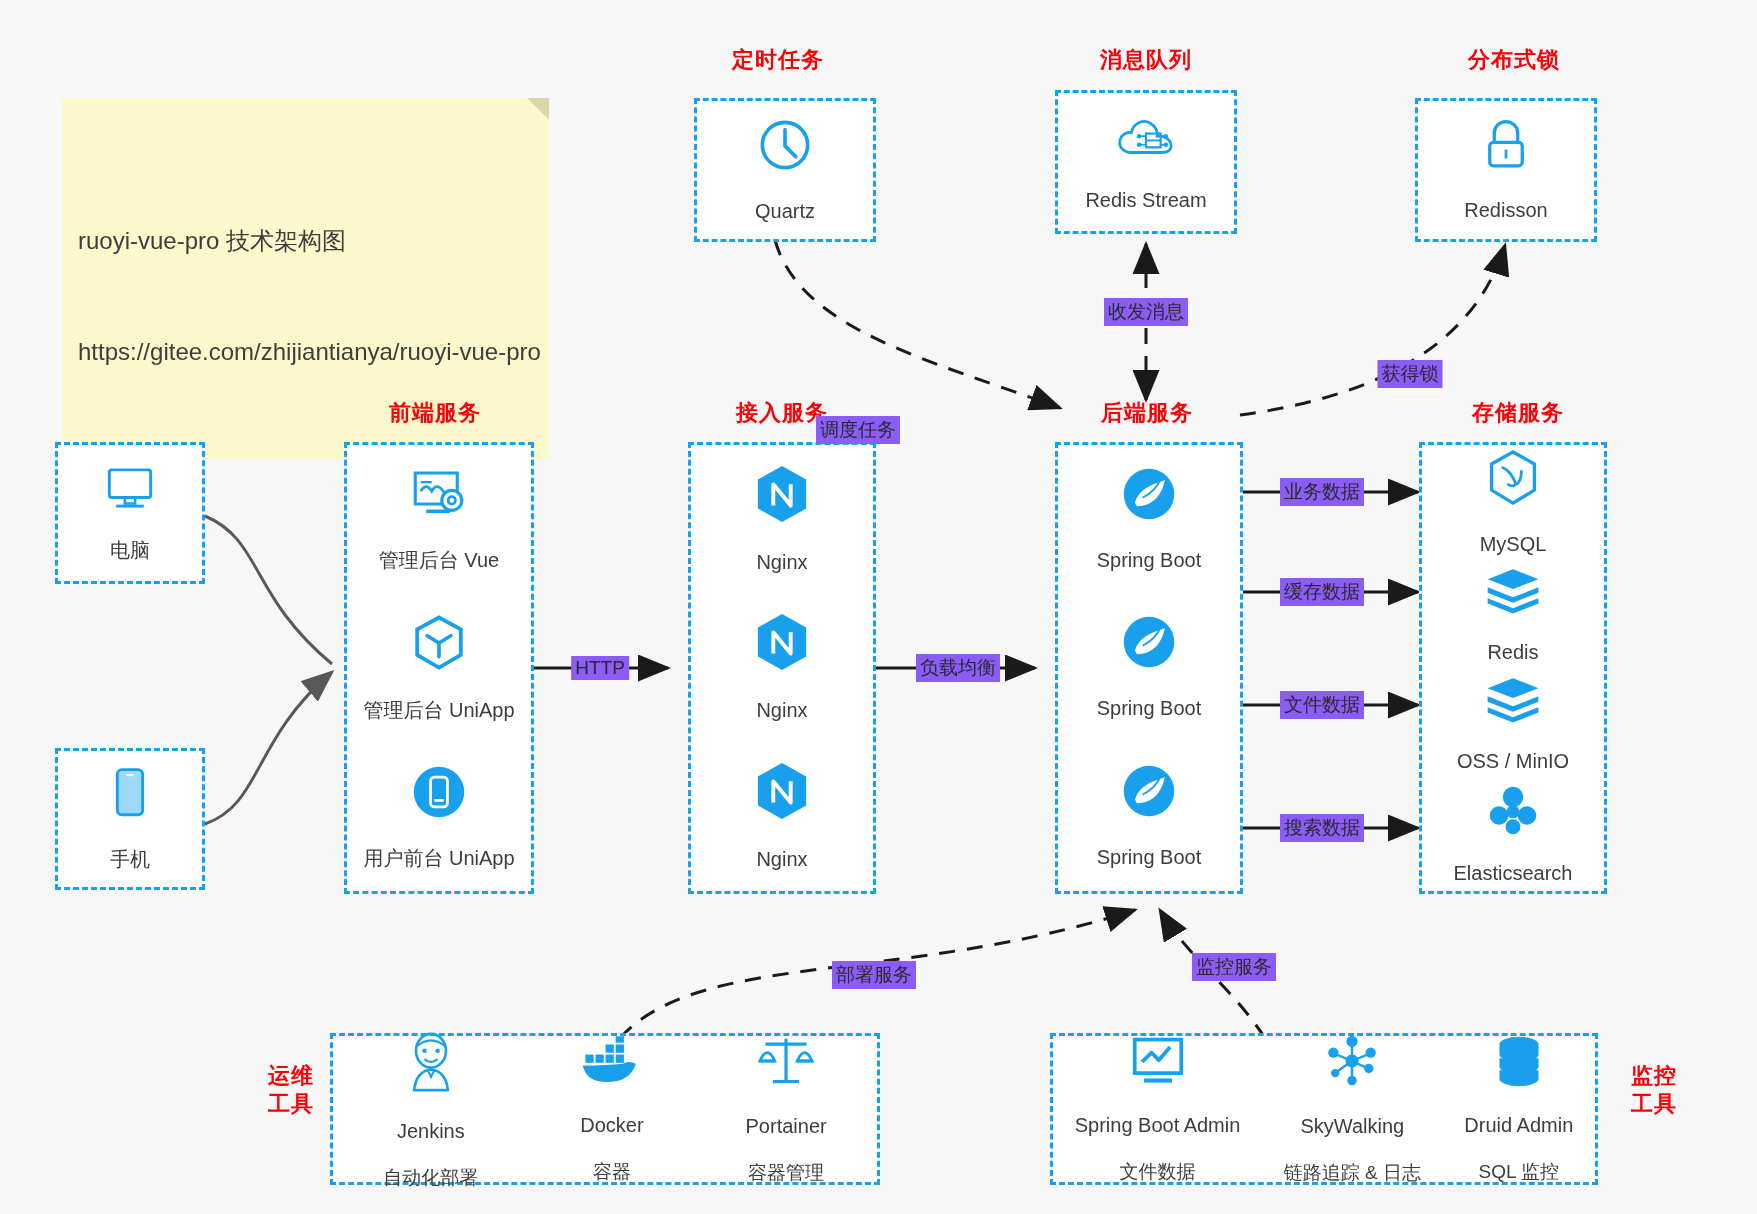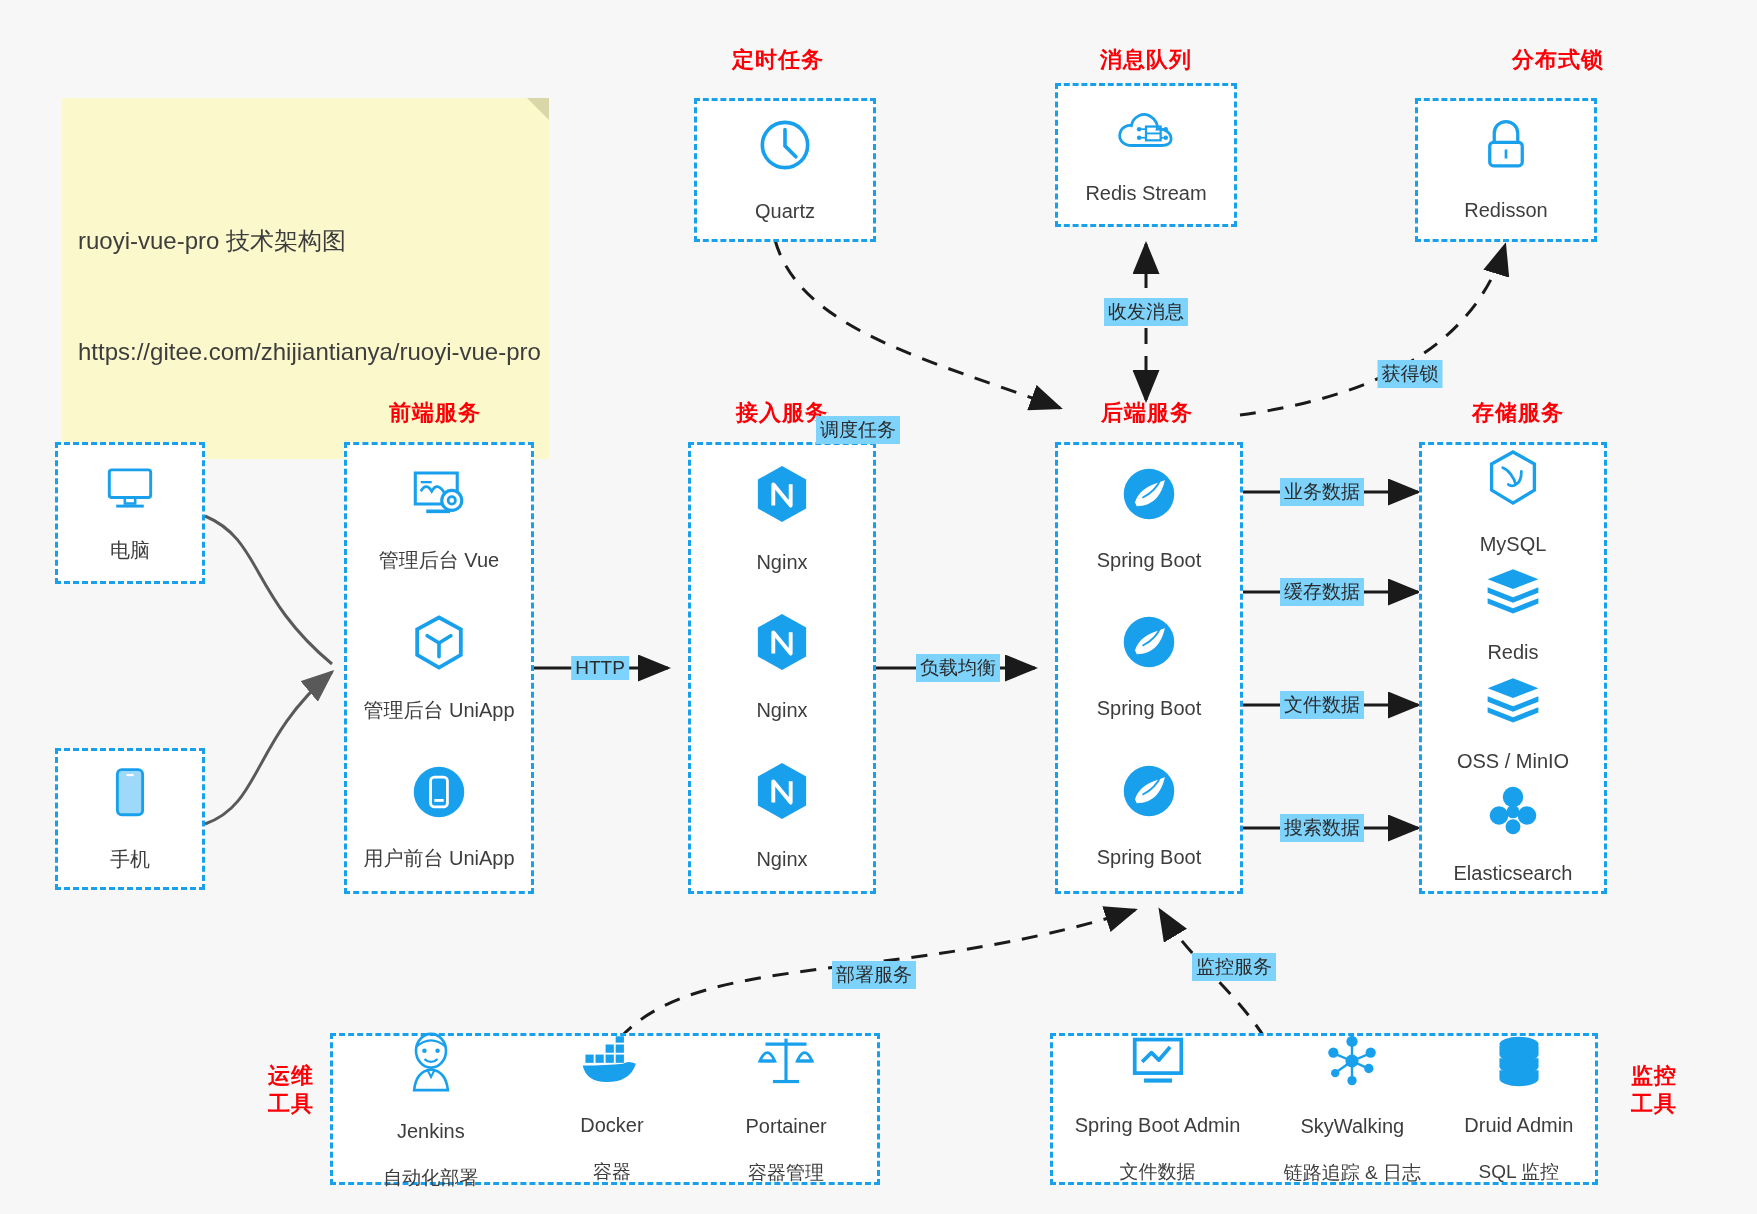--- a/index.html
+++ b/index.html
@@ -65,21 +65,21 @@
   .item .cap2{
     font-size:19px;color:#3d3d3d;text-align:right;line-height:1.35;white-space:nowrap;
   }
   .icon{display:block;}
 
   
   .elabel{
     position:absolute;
     font-size:19px;
     color:#2b2b2b;
-    background:#7dd3fc;
+    background:#8b5cf6;
     padding:1px 4px;
     white-space:nowrap;
     transform:translate(-50%,-50%);
   }
 </style>
 </head>
 <body>
 
 <div id="stage">
 
@@ -132,42 +132,42 @@
         <svg width="58" height="58" viewBox="0 0 64 64">
             <circle cx="32" cy="32" r="25" fill="none" stroke="#19a0ed" stroke-width="4"></circle>
             <path d="M32 15 L32 33 L44 45" fill="none" stroke="#19a0ed" stroke-width="4" stroke-linecap="round"></path>
           </svg>
       </span>
       <span class="cap">Quartz</span>
     </div>
   </div>
 
   <div class="ghead" style="left:1056px;top:45px;width:180px;">消息队列</div>
-  <div class="dbox" style="left:1055px;top:83px;width:182px;height:144px;">
+  <div class="dbox" style="left:1055px;top:90px;width:182px;height:144px;">
     <div class="item">
       <span class="icon">
         <svg width="62" height="52" viewBox="0 0 72 56">
           <path d="M20 46 C8 46 4 38 6 31 C8 24 16 22 19 23 C21 12 33 7 41 12 C48 16 50 23 49 27 C59 26 66 32 65 40 C64 46 58 46 54 46 Z" fill="none" stroke="#19a0ed" stroke-width="3.2"></path>
           <rect x="36" y="24" width="17" height="16" fill="none" stroke="#19a0ed" stroke-width="2.6"></rect>
           <line x1="36" y1="32" x2="53" y2="32" stroke="#19a0ed" stroke-width="2.2"></line>
           <circle cx="28" cy="27" r="2.6" fill="#19a0ed"></circle>
             <circle cx="28" cy="37" r="2.6" fill="#19a0ed"></circle>
           <line x1="30" y1="27" x2="36" y2="27" stroke="#19a0ed" stroke-width="2"></line>
           <line x1="30" y1="37" x2="36" y2="37" stroke="#19a0ed" stroke-width="2"></line>
           <circle cx="59" cy="27" r="2.6" fill="#19a0ed"></circle>
             <circle cx="59" cy="37" r="2.6" fill="#19a0ed"></circle>
           <line x1="53" y1="27" x2="57" y2="27" stroke="#19a0ed" stroke-width="2"></line>
           <line x1="53" y1="37" x2="57" y2="37" stroke="#19a0ed" stroke-width="2"></line>
         </svg>
       </span>
       <span class="cap">Redis Stream</span>
     </div>
   </div>
 
-  <div class="ghead" style="left:1424px;top:45px;width:180px;text-align:right;">分布式锁</div>
+  <div class="ghead" style="left:1424px;top:45px;width:180px;">分布式锁</div>
   <div class="dbox" style="left:1415px;top:98px;width:182px;height:144px;">
     <div class="item">
       <span class="icon">
         <svg width="52" height="56" viewBox="0 0 56 62">
           <path d="M15 28 L15 18 A13 13 0 0 1 41 18 L41 28" fill="none" stroke="#19a0ed" stroke-width="3.6"></path>
           <rect x="10" y="28" width="36" height="26" rx="4" fill="none" stroke="#19a0ed" stroke-width="3.6"></rect>
           <line x1="28" y1="36" x2="28" y2="46" stroke="#19a0ed" stroke-width="3"></line>
         </svg>
       </span>
       <span class="cap">Redisson</span>

